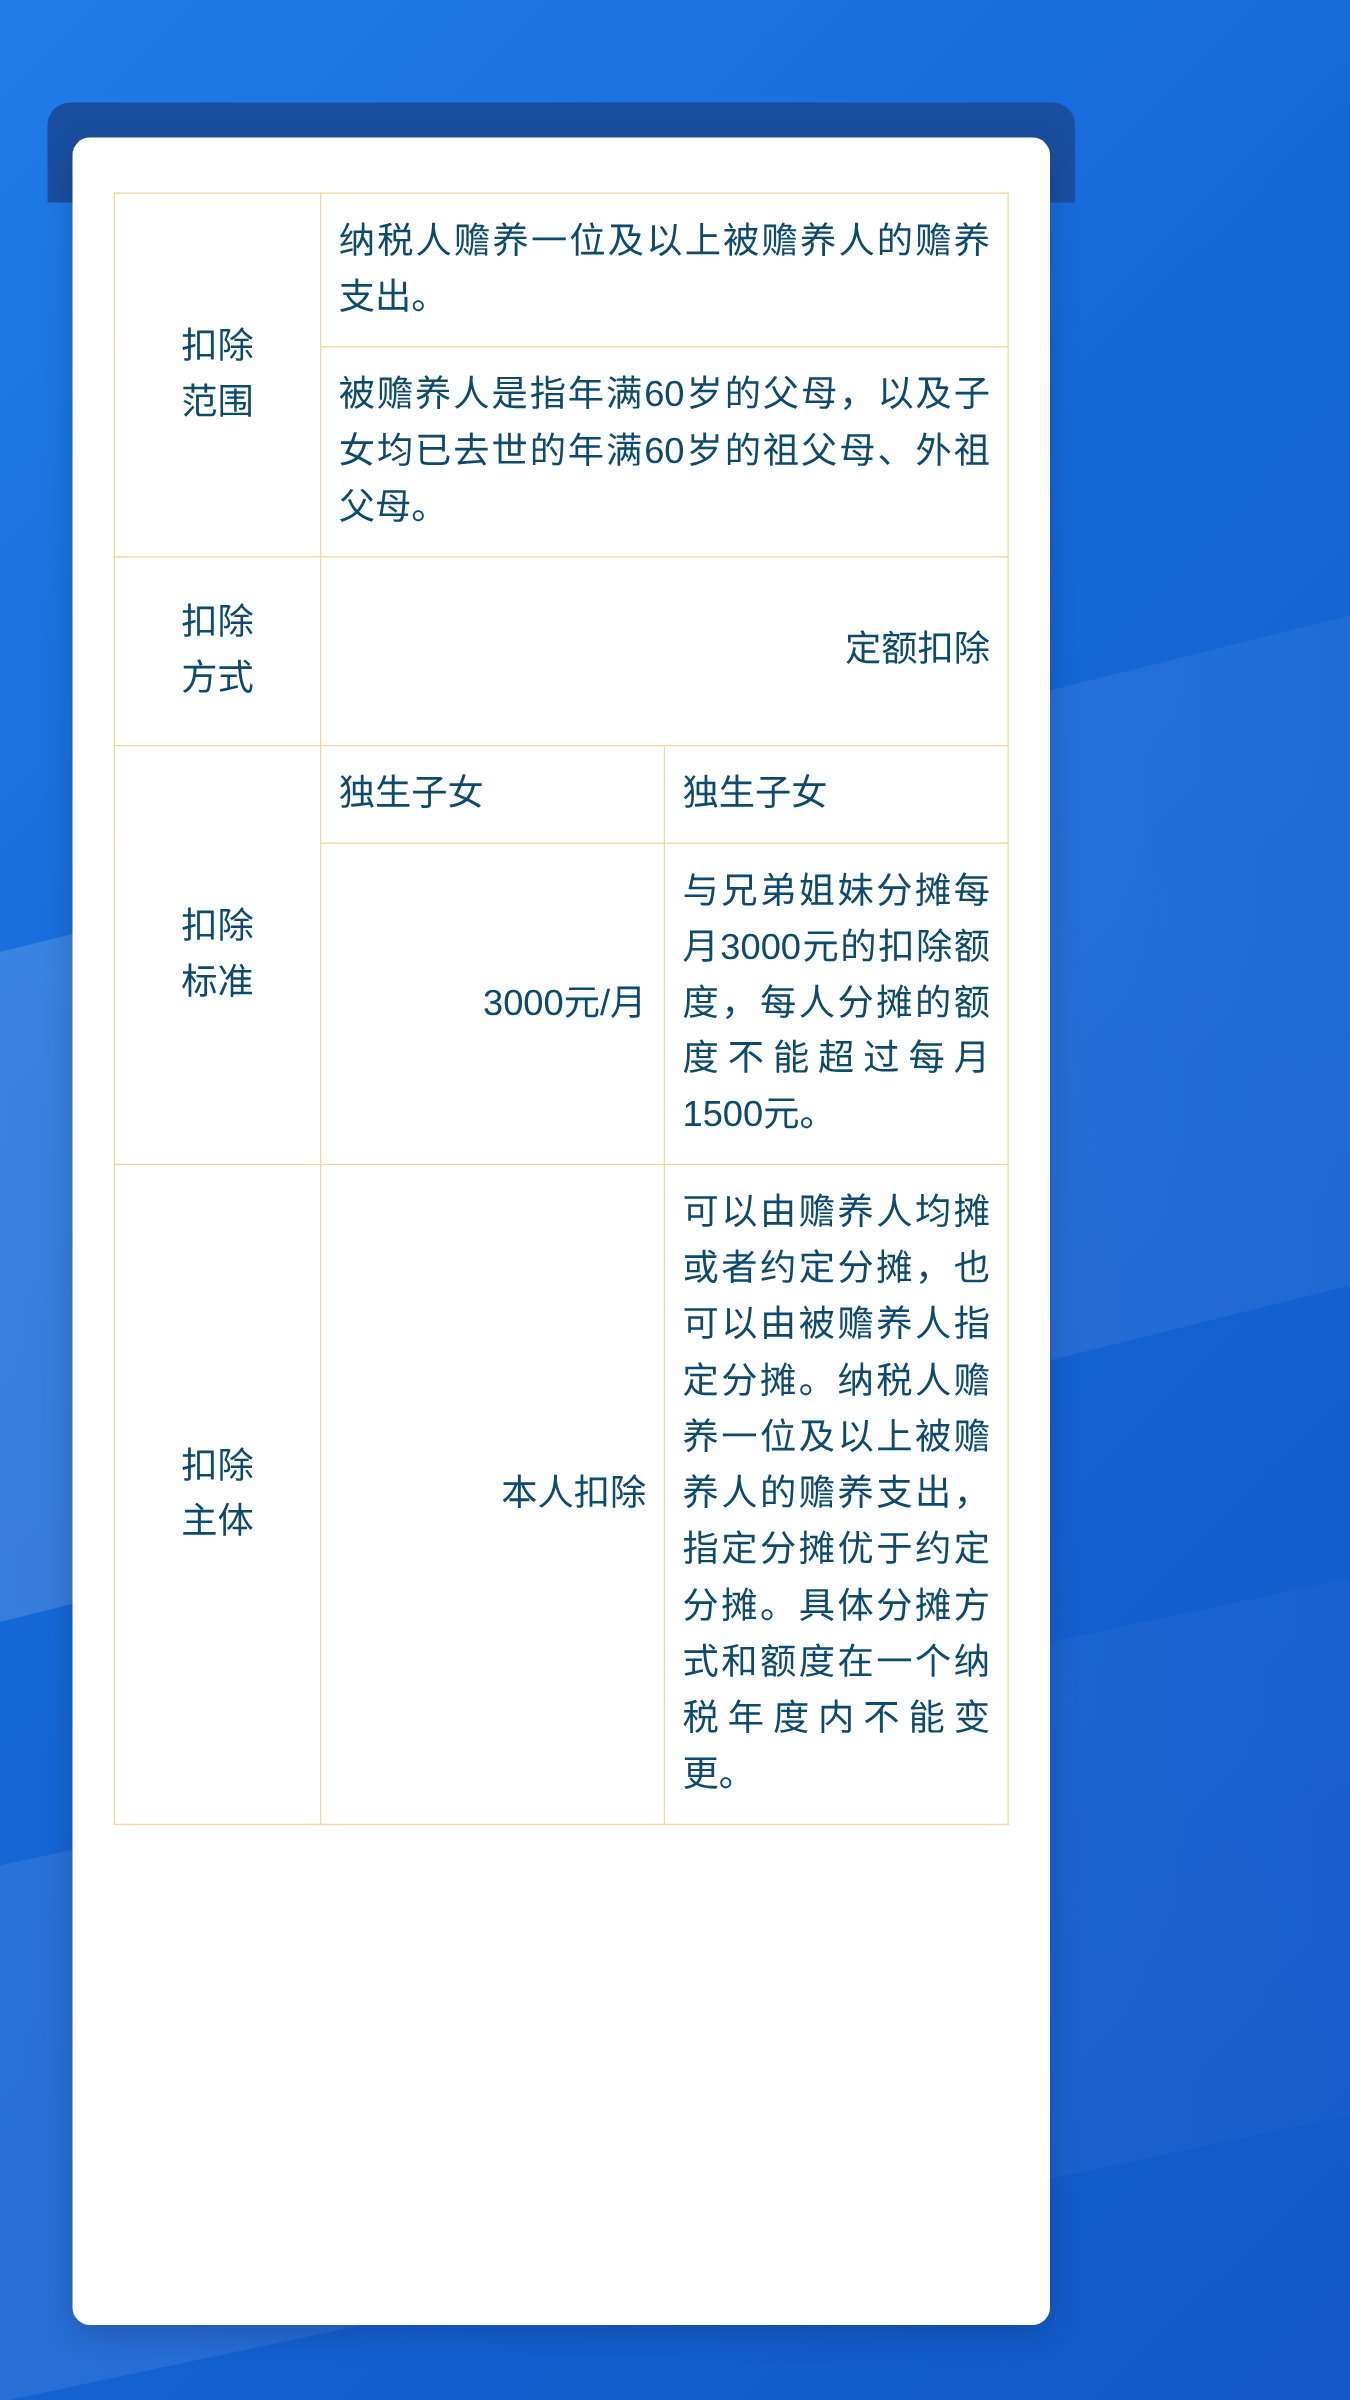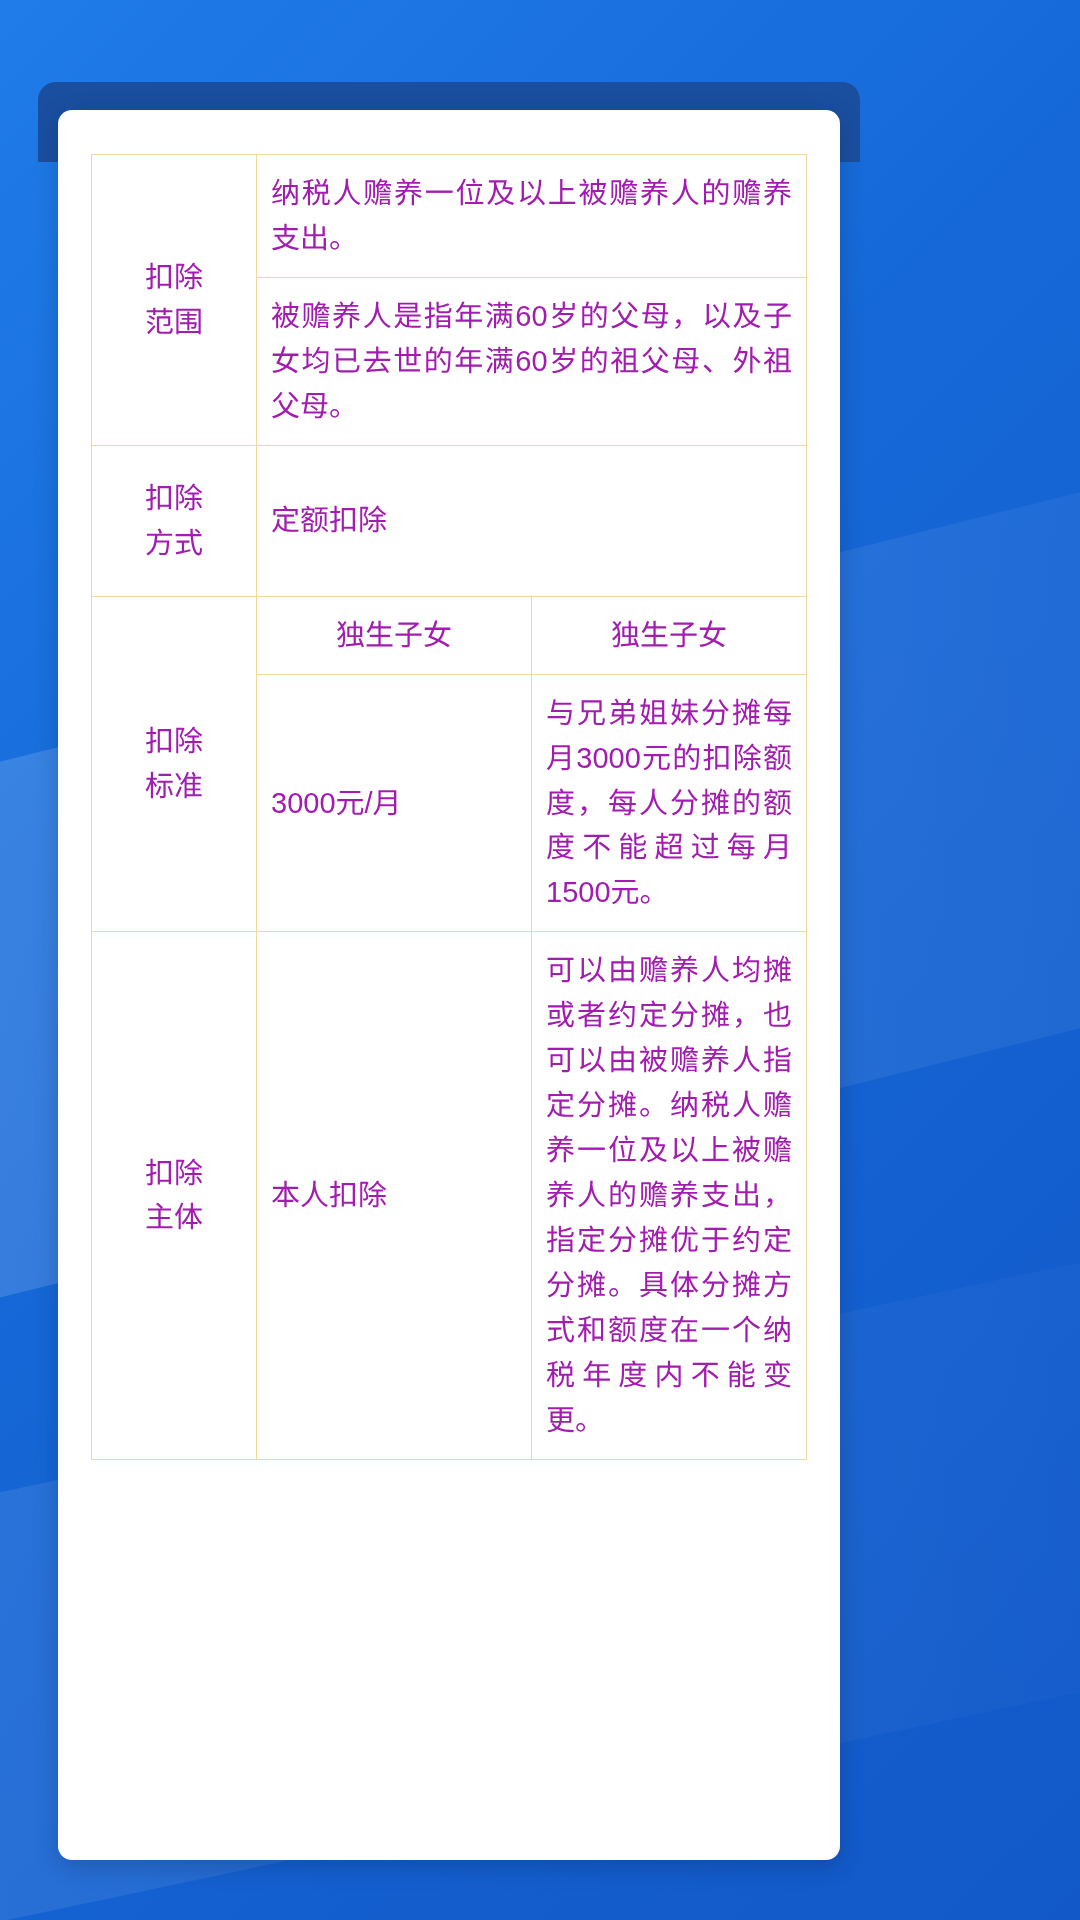--- a/index.html
+++ b/index.html
@@ -70,49 +70,48 @@
   }
 
   table.info {
     border-collapse: collapse;
     width: 716px;
     margin: 44px auto 0 auto;
     table-layout: fixed;
   }
   table.info td {
     border: 1px solid #f0d79a;
-    color: #a21caf;
+    color: #0c4a6e;
     font-size: 29px;
     line-height: 1.55;
     padding: 16px 14px;
     vertical-align: middle;
   }
   .label-cell {
     width: 136px;
     text-align: center;
     font-size: 30px;
     line-height: 1.4;
     white-space: pre-line;
   }
   .center {
-    text-align: left;
+    text-align: right;
     margin-top: 24px;
   }
   .justify {
     text-align: justify;
     text-justify: inter-ideograph;
   }
   .col-mid { width: 268px; }
   .col-right { width: 268px; }
   .big-amount {
     font-size: 32px;
     border-radius: 12px;
   }
   .subhead {
-    text-align: center;
     font-size: 30px;
   }
 </style>
 </head>
 <body>
 
 <div class="bg-glow"></div>
 <div class="bg-glow2"></div>
 <div class="card-shadow-tab"></div>
 

